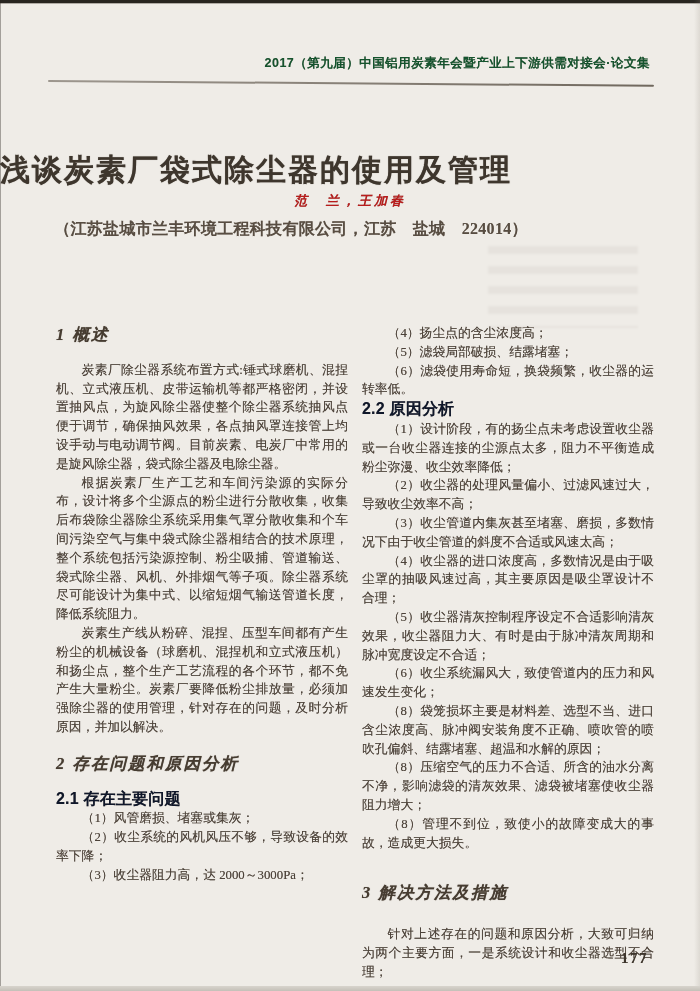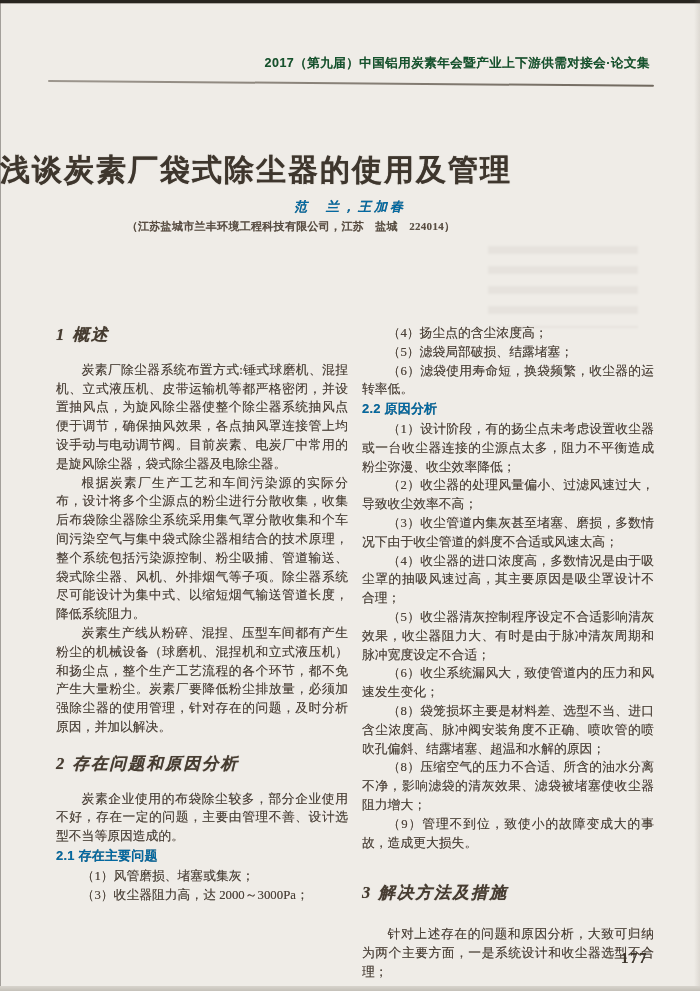--- a/index.html
+++ b/index.html
@@ -36,27 +36,27 @@
     background:linear-gradient(to right, rgba(90,81,70,.55), rgba(90,81,70,.85));
     transform:rotate(0.45deg);transform-origin:left center;border-radius:1px;
   }
 
   .paper-title{
     position:absolute;top:130px;left:0;width:700px;text-align:left;
     font-size:30px;font-weight:800;letter-spacing:2px;color:#3e362d;
     text-shadow:0 0 .7px rgba(62,54,45,.7);
   }
   .byline{
-    position:absolute;top:198px;left:0;width:700px;text-align:center;
-    font-size:13px;font-style:italic;font-weight:700;letter-spacing:3px;color:#0369a1;
+    position:absolute;top:192px;left:0;width:700px;text-align:center;
+    font-size:13px;font-style:italic;font-weight:700;letter-spacing:3px;color:#b91c1c;
     text-shadow:0 0 .5px rgba(85,73,62,.5);
   }
   .affiliation{
     position:absolute;top:219px;left:0;width:582px;text-align:center;
-    font-size:11px;font-weight:600;color:#584d42;letter-spacing:.3px;
+    font-size:16px;font-weight:600;color:#584d42;letter-spacing:.3px;
     text-shadow:0 0 .4px rgba(88,77,66,.4);
   }
 
   .bleed{
     position:absolute;top:246px;right:62px;width:150px;height:82px;opacity:.07;
     background:repeating-linear-gradient(#7a6f63 0 8px, transparent 8px 20px);
     filter:blur(1.2px);
   }
 
   .columns{
@@ -74,21 +74,21 @@
   .sec-h{
     font-size:16.5px;font-weight:800;font-style:italic;
     letter-spacing:2px;color:#463c31;text-indent:0;
     text-shadow:0 0 .7px rgba(70,60,49,.65);
   }
   .sec-h.first{margin:2px 0 16px 0;}
   .sec-h.mid{margin:18px 0 16px 0;}
   .sec-h.third{margin:32px 0 22px 0;}
   .sub-h{
     font-family:"Liberation Sans","DejaVu Sans",sans-serif;
-    font-size:13px;font-weight:800;color:#0369a1;
+    font-size:16px;font-weight:800;color:#0f172a;
     margin:1px 0;text-indent:0;letter-spacing:.2px;
   }
   .page-number{
     position:absolute;right:52px;bottom:24px;
     font-size:15px;font-weight:700;letter-spacing:1.5px;color:#3d352c;
     text-shadow:0 0 .5px rgba(61,53,44,.6);
     margin-top:40px;
   }
 </style>
 </head>
@@ -113,40 +113,40 @@
 
   <div class="columns">
 
     <div class="col">
       <div class="sec-h first">1 概述</div>
       <p class="para">炭素厂除尘器系统布置方式:锤式球磨机、混捏机、立式液压机、皮带运输机等都严格密闭，并设置抽风点，为旋风除尘器使整个除尘器系统抽风点便于调节，确保抽风效果，各点抽风罩连接管上均设手动与电动调节阀。目前炭素、电炭厂中常用的是旋风除尘器，袋式除尘器及电除尘器。</p>
       <p class="para">根据炭素厂生产工艺和车间污染源的实际分布，设计将多个尘源点的粉尘进行分散收集，收集后布袋除尘器除尘系统采用集气罩分散收集和个车间污染空气与集中袋式除尘器相结合的技术原理，整个系统包括污染源控制、粉尘吸捕、管道输送、袋式除尘器、风机、外排烟气等子项。除尘器系统尽可能设计为集中式、以缩短烟气输送管道长度，降低系统阻力。</p>
       <p class="para">炭素生产线从粉碎、混捏、压型车间都有产生粉尘的机械设备（球磨机、混捏机和立式液压机）和扬尘点，整个生产工艺流程的各个环节，都不免产生大量粉尘。炭素厂要降低粉尘排放量，必须加强除尘器的使用管理，针对存在的问题，及时分析原因，并加以解决。</p>
 
       <div class="sec-h mid">2 存在问题和原因分析</div>
-      <p class="para">炭素企业使用的布袋除尘较多，部分企业使用不好，存在一定的问题，主要由管理不善、设计选型不当等原因造成的。</p>
       <div class="sub-h">2.1 存在主要问题</div>
       <p>（1）风管磨损、堵塞或集灰；</p>
+      <p>（2）收尘系统的风机风压不够，导致设备的效率下降；</p>
       <p>（3）收尘器阻力高，达 2000～3000Pa；</p>
     </div>
 
     <div class="col">
       <p>（4）扬尘点的含尘浓度高；</p>
       <p>（5）滤袋局部破损、结露堵塞；</p>
       <p>（6）滤袋使用寿命短，换袋频繁，收尘器的运转率低。</p>
       <div class="sub-h">2.2 原因分析</div>
       <p>（1）设计阶段，有的扬尘点未考虑设置收尘器或一台收尘器连接的尘源点太多，阻力不平衡造成粉尘弥漫、收尘效率降低；</p>
       <p>（2）收尘器的处理风量偏小、过滤风速过大，导致收尘效率不高；</p>
       <p>（3）收尘管道内集灰甚至堵塞、磨损，多数情况下由于收尘管道的斜度不合适或风速太高；</p>
       <p>（4）收尘器的进口浓度高，多数情况是由于吸尘罩的抽吸风速过高，其主要原因是吸尘罩设计不合理；</p>
       <p>（5）收尘器清灰控制程序设定不合适影响清灰效果，收尘器阻力大、有时是由于脉冲清灰周期和脉冲宽度设定不合适；</p>
       <p>（6）收尘系统漏风大，致使管道内的压力和风速发生变化；</p>
       <p>（8）袋笼损坏主要是材料差、选型不当、进口含尘浓度高、脉冲阀安装角度不正确、喷吹管的喷吹孔偏斜、结露堵塞、超温和水解的原因；</p>
       <p>（8）压缩空气的压力不合适、所含的油水分离不净，影响滤袋的清灰效果、滤袋被堵塞使收尘器阻力增大；</p>
-      <p>（9）管理不到位，致使小的故障变成大的事故，造成更大损失。</p>
+      <p>（8）管理不到位，致使小的故障变成大的事故，造成更大损失。</p>
 
       <div class="sec-h third">3 解决方法及措施</div>
       <p class="para">针对上述存在的问题和原因分析，大致可归纳为两个主要方面，一是系统设计和收尘器选型不合理；</p>
     </div>
 
   </div>
 
   <div class="page-number">177</div>
 
 </div>

